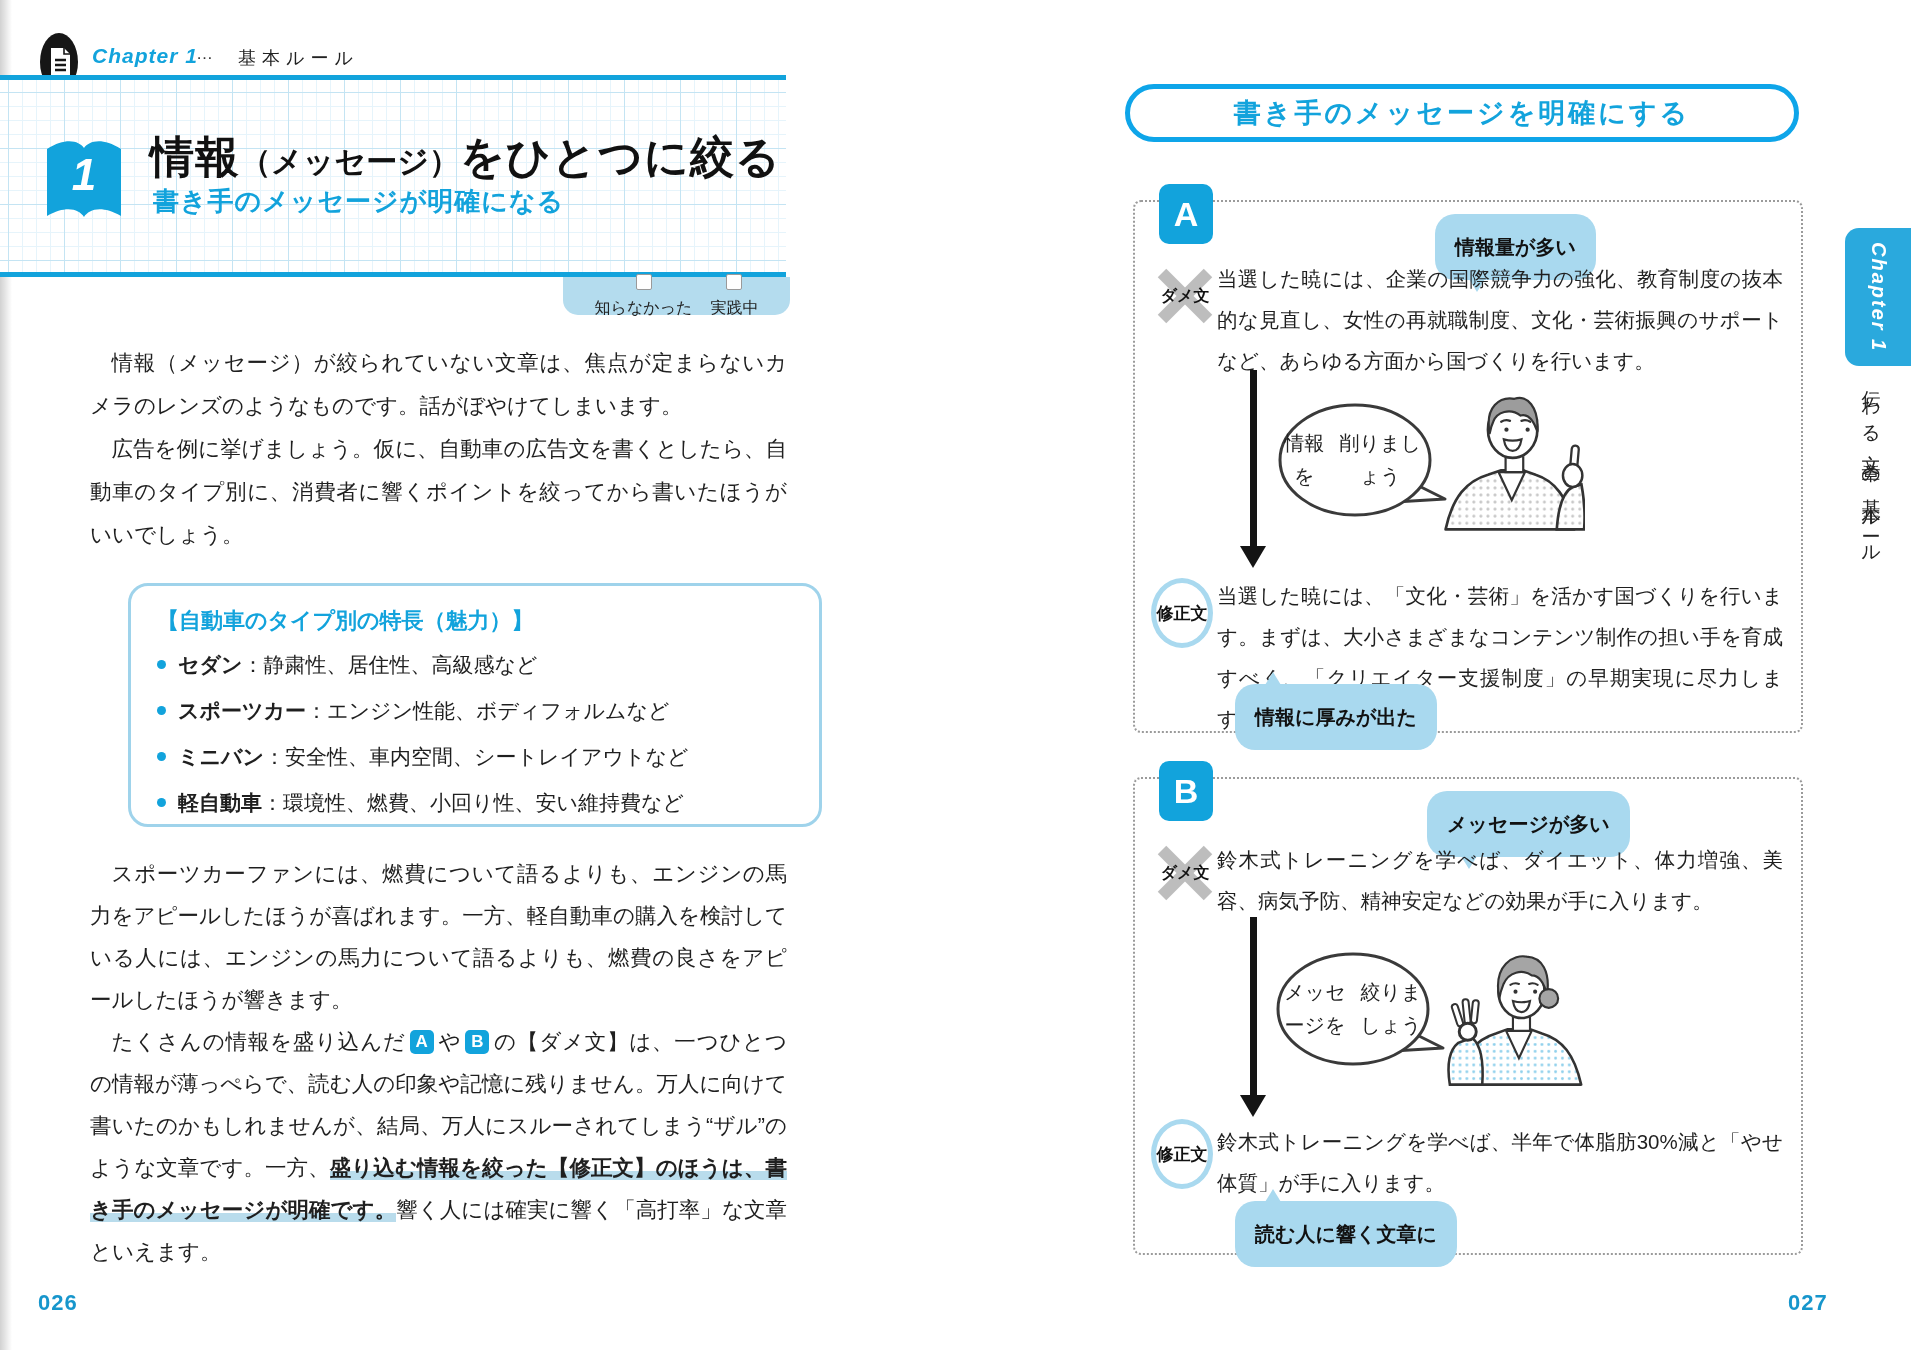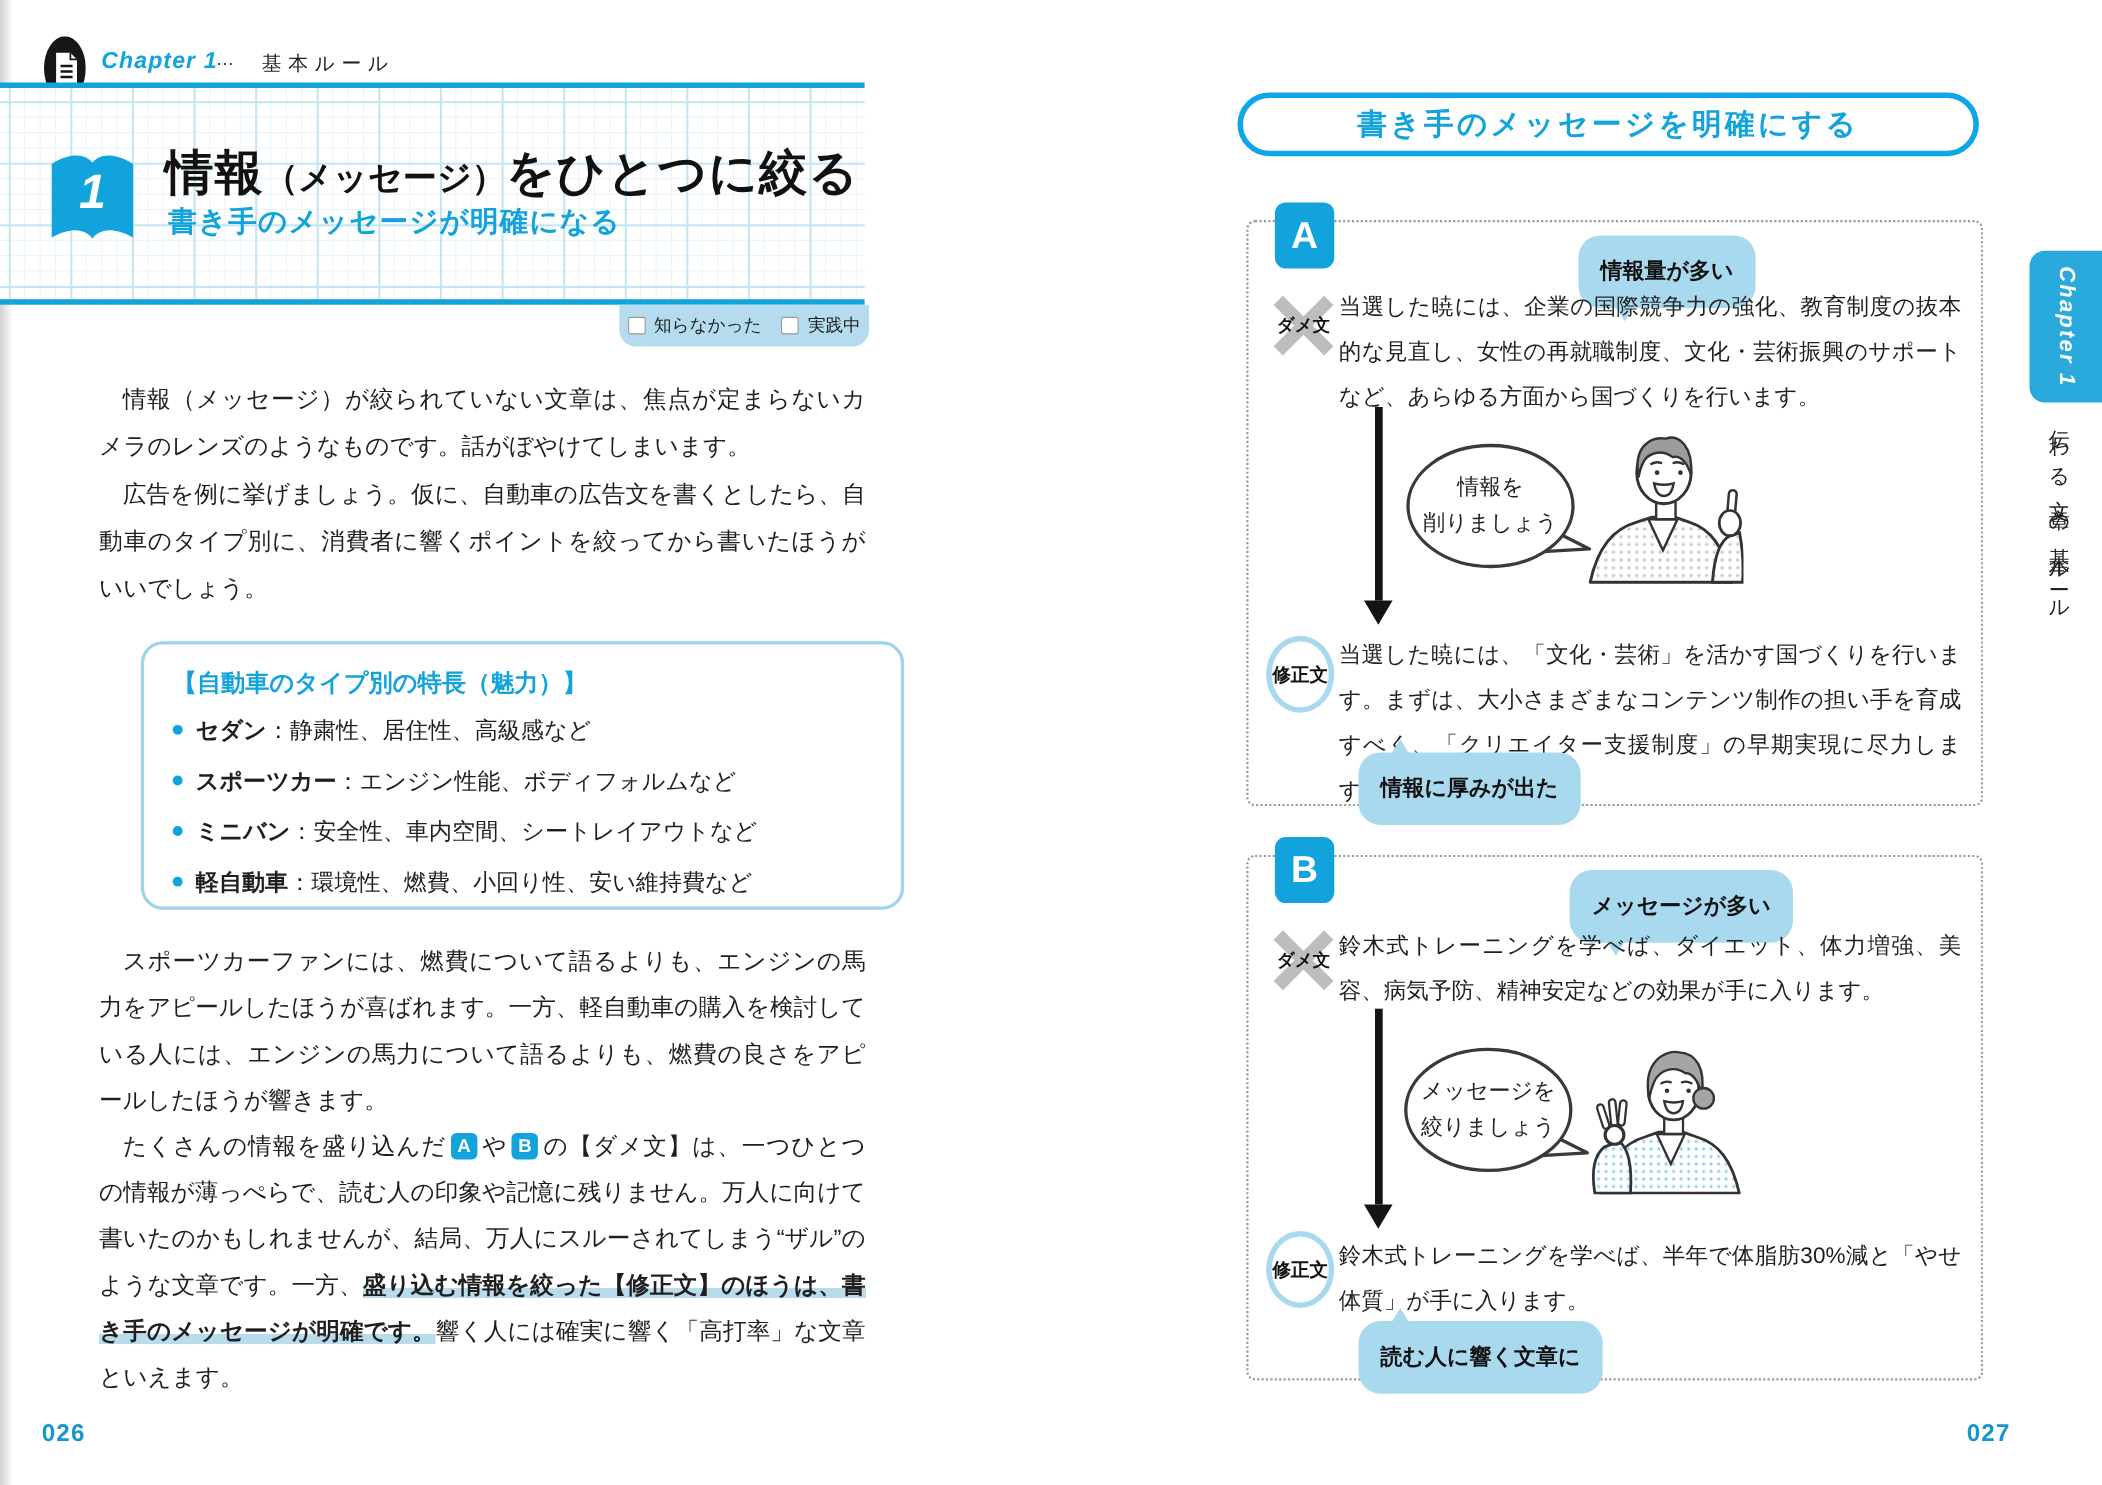--- a/index.html
+++ b/index.html
@@ -32,21 +32,21 @@
   .hero-book .num{position:absolute;left:0;top:0;width:100%;height:100%;display:flex;
     align-items:center;justify-content:center;color:#fff;font-size:44px;font-weight:bold;
     font-style:italic;padding-bottom:4px;box-sizing:border-box;}
   .hero-title{position:absolute;left:150px;top:48px;white-space:nowrap;color:#111;font-weight:bold;}
   .hero-title .t-big{font-size:44px;letter-spacing:1px;}
   .hero-title .t-small{font-size:31px;}
   .hero-subtitle{position:absolute;left:153px;top:104px;font-size:26px;font-weight:bold;color:#12a3dc;letter-spacing:1px;}
 
   .checkbox-badge{position:absolute;left:563px;top:277px;width:227px;height:38px;background:#b4dcee;
     border-radius:0 0 15px 15px;display:flex;align-items:center;justify-content:center;gap:18px;}
-  .cbx-item{display:flex;align-items:center;gap:8px;font-size:16px;color:#222;font-weight:500;}
+  .cbx-item{display:flex;align-items:center;gap:8px;font-size:16px;color:#222;font-weight:500;flex-direction:column;}
   .cbx-box{width:14px;height:14px;background:#fff;border:1px solid #9a9a9a;border-radius:2px;}
 
   
   .body-block{position:absolute;left:90px;width:697px;font-size:21.5px;color:#1f1f1f;text-align:justify;}
   .body-block p{margin:0;text-indent:1em;}
   #body-1{top:342px;line-height:43px;}
   #body-2{top:853px;line-height:42px;}
   .inline-badge{display:inline-block;width:24px;height:24px;line-height:24px;border-radius:5px;
     background:#12a3dc;color:#fff;font-weight:bold;font-size:17px;text-align:center;
     vertical-align:2px;margin:0 4px;text-indent:0;}
@@ -83,21 +83,21 @@
   .dame{position:absolute;left:20px;top:62px;width:60px;height:64px;}
   .dame-label{position:absolute;left:-10px;top:22px;width:80px;text-align:center;
     font-size:16px;font-weight:bold;color:#111;}
   .bad-text,.fixed-text{position:absolute;left:82px;width:566px;font-size:20.5px;line-height:41px;
     color:#1f1f1f;text-align:justify;}
   .arrow{position:absolute;width:26px;}
   .arrow .bar{width:7px;margin:0 auto;background:#141414;}
   .arrow .head{width:0;height:0;border-left:13px solid transparent;border-right:13px solid transparent;
     border-top:22px solid #141414;}
   .advice-bubble{position:absolute;width:172px;height:120px;}
-  .advice-text{position:absolute;left:2px;top:2px;width:152px;height:112px;display:flex;flex-direction:column;
+  .advice-text{position:absolute;left:2px;top:2px;width:152px;height:112px;display:flex;flex-direction:row;
     align-items:center;justify-content:center;font-size:20px;line-height:33px;color:#222;text-align:center;}
   .person{position:absolute;}
   .fixed-circle{position:absolute;left:16px;width:62px;height:70px;box-sizing:border-box;background:#fff;
     border:5px solid #a9d9ef;border-radius:50%;display:flex;align-items:center;justify-content:center;
     font-size:17px;font-weight:bold;color:#111;}
 
   
   .side-tab{position:absolute;left:1845px;top:228px;width:66px;height:138px;background:#2aa9dd;
     border-radius:14px 0 0 14px;display:flex;align-items:center;justify-content:center;}
   .side-tab span{writing-mode:vertical-rl;color:#fff;font-weight:bold;font-style:italic;

